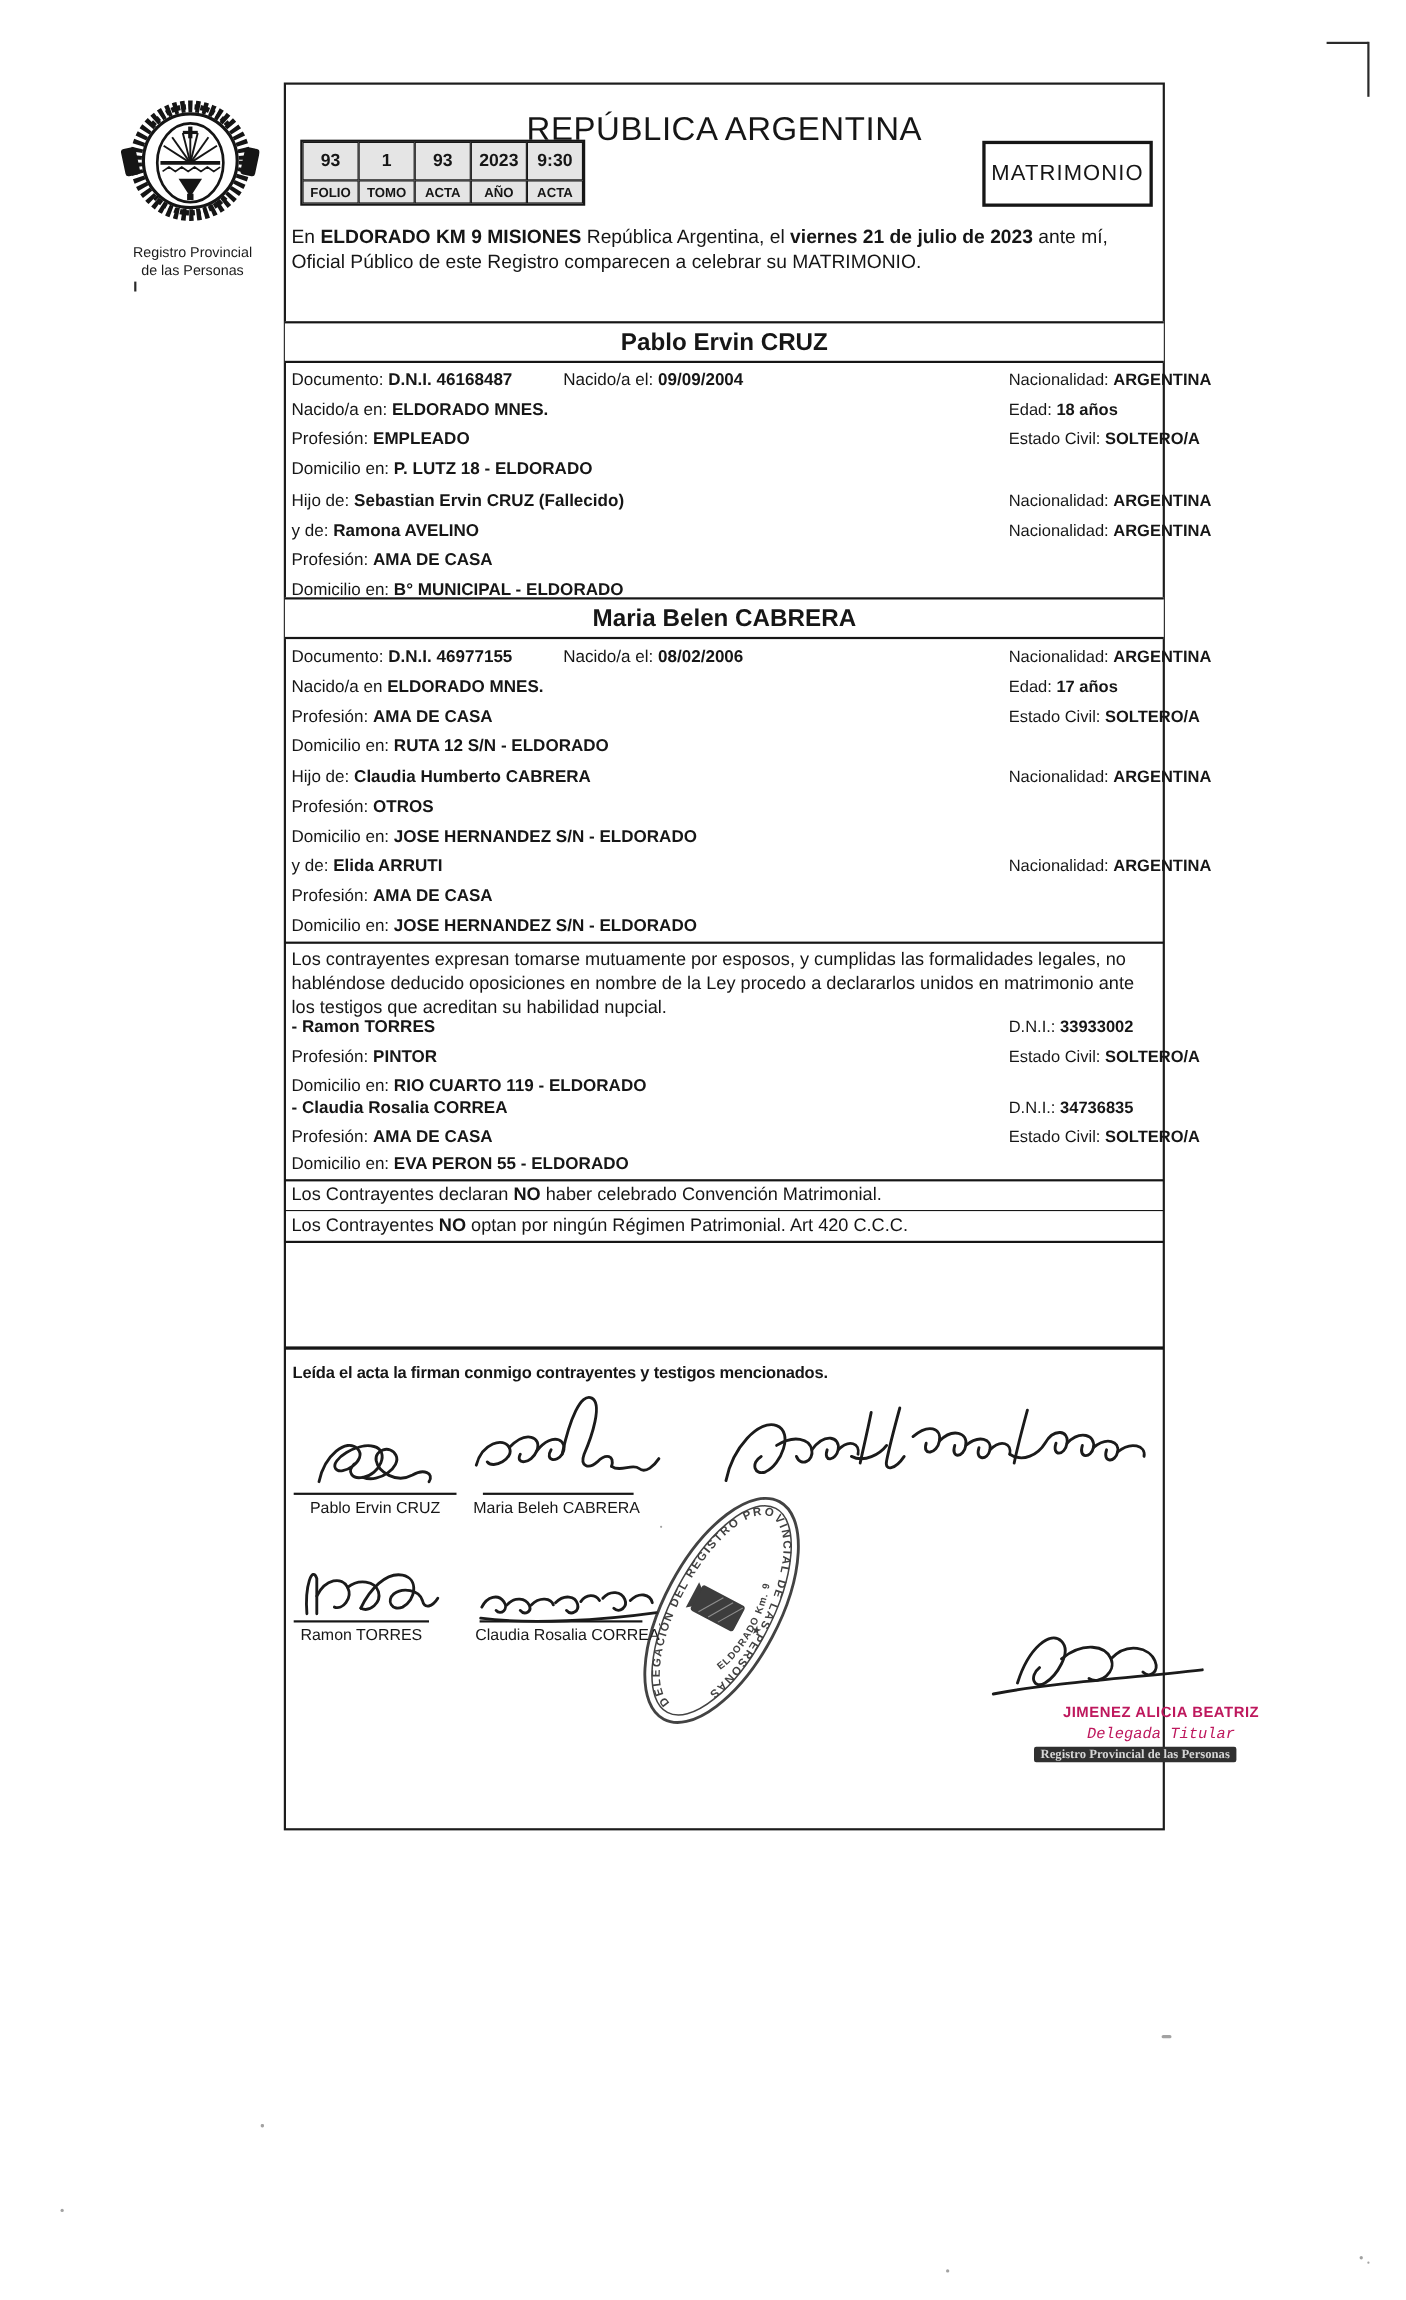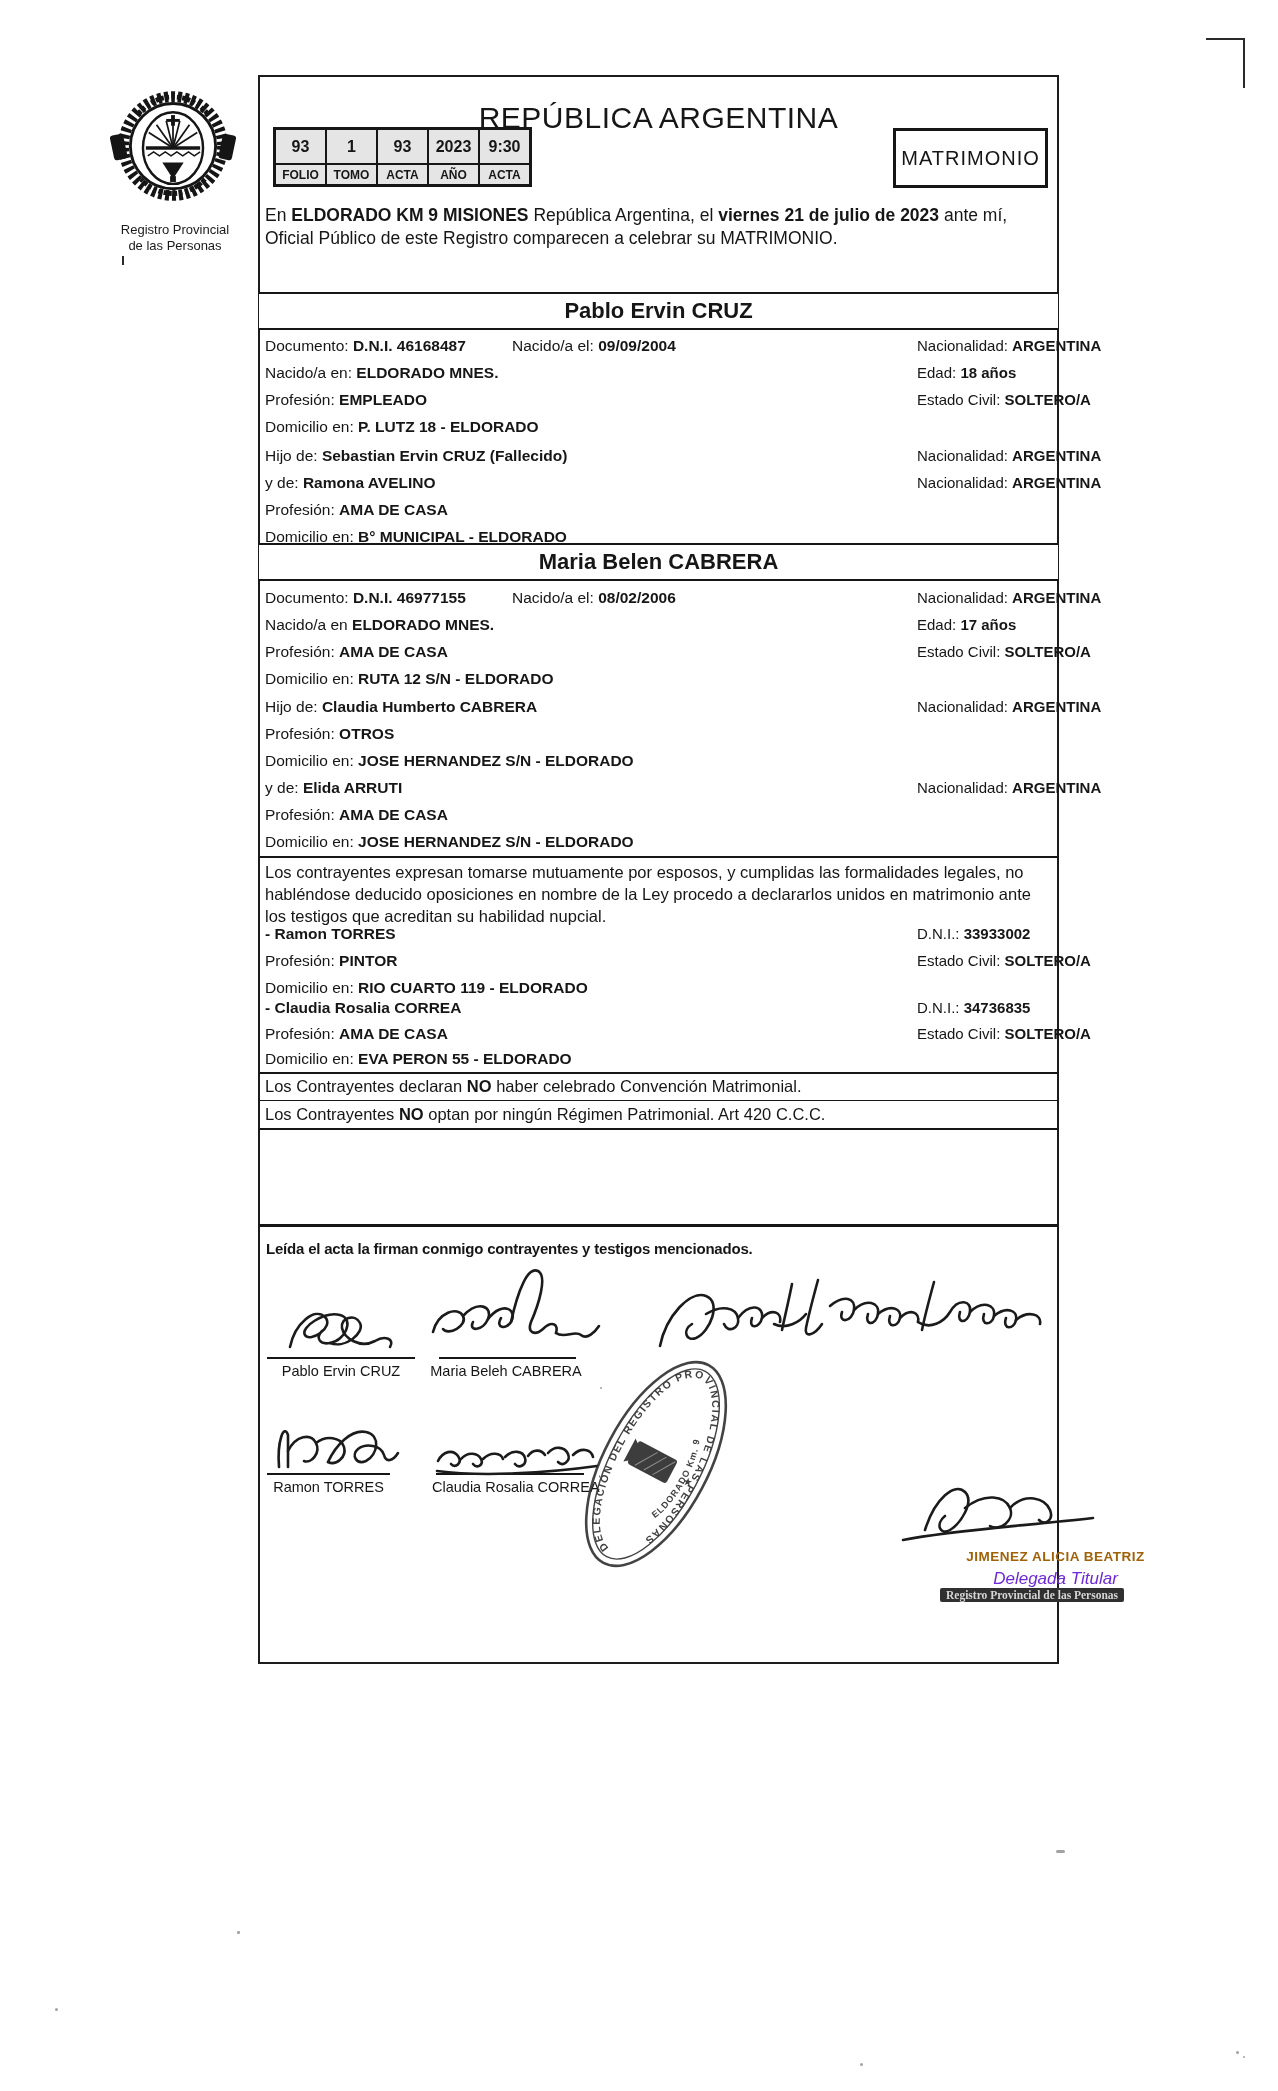--- a/index.html
+++ b/index.html
@@ -24,22 +24,22 @@
   .hr{position:absolute;left:-1px;width:799px;border-top:2px solid #161616;height:0;}
   .hr.thin{border-top-width:1.5px;}
   .hr.thick{border-top-width:3px;}
   .decl{position:absolute;left:5px;width:789px;font-size:16.5px;white-space:nowrap;}
   .closing{position:absolute;left:6px;top:1163px;font-size:15px;font-weight:700;letter-spacing:-.2px;}
   .sigline{position:absolute;border-top:2px solid #161616;height:0;}
   .siglabel{position:absolute;text-align:center;font-size:14.5px;white-space:nowrap;}
   .handw{position:absolute;}
   .ink path{fill:none;stroke:#1b1b1b;stroke-width:2.6;stroke-linecap:round;stroke-linejoin:round;}
   .seal-caption{position:absolute;left:95px;top:222px;width:160px;text-align:center;font-size:13px;line-height:16px;color:#1a1a1a;}
-  .official-name{position:absolute;left:918px;top:1549px;width:275px;text-align:center;font-size:13.5px;font-weight:700;color:#a16207;filter:blur(.4px);letter-spacing:.5px;}
-  .official-title{position:absolute;left:918px;top:1569px;width:275px;text-align:center;font-size:17px;font-style:italic;font-family:Liberation Sans, sans-serif;color:#6d28d9;filter:blur(.3px);}
+  .official-name{position:absolute;left:918px;top:1549px;width:275px;text-align:center;font-size:13.5px;font-weight:700;color:#be185d;filter:blur(.4px);letter-spacing:.5px;}
+  .official-title{position:absolute;left:918px;top:1569px;width:275px;text-align:center;font-size:14px;font-style:italic;font-family:Liberation Mono, monospace;color:#be185d;filter:blur(.3px);}
   .official-office{position:absolute;left:940px;top:1588px;font-size:11.5px;font-weight:700;font-family:"Liberation Serif",serif;color:#d6d6d6;background:#303030;padding:1px 6px;border-radius:2px;filter:blur(.45px);}
   .speck{position:absolute;background:#555;opacity:.55;border-radius:50%;}
   .artifact{position:absolute;background:#2a2a2a;}
 </style>
 </head>
 <body>
 
 <div class="page">
 
   <svg class="abs" style="left:110px;top:84px" width="126" height="130" viewBox="0 0 130 134">

